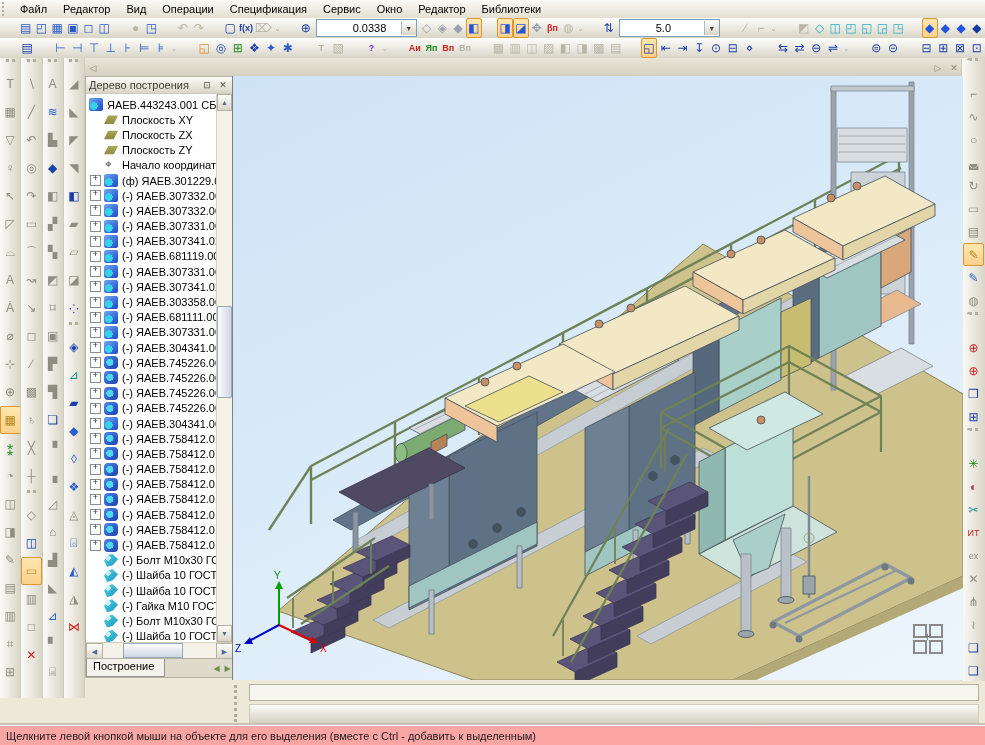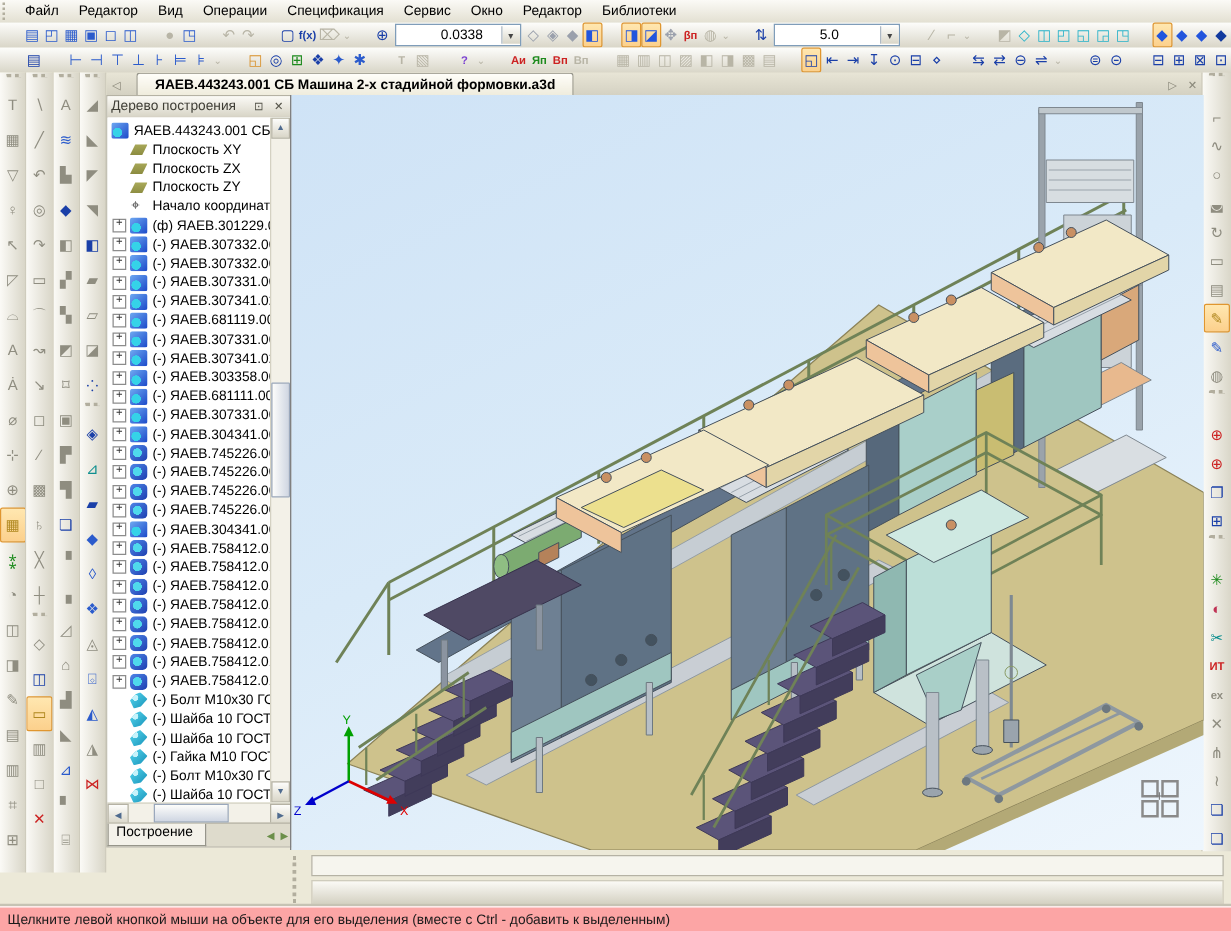--- a/index.html
+++ b/index.html
@@ -33,21 +33,21 @@
   
   .leftdock{position:absolute;left:0;top:58px;width:85px;bottom:47px;background:#ece9d8;display:flex;}
   .vstrip{width:21px;display:flex;flex-direction:column;align-items:center;background:linear-gradient(90deg,#fbfaf6,#d9d6c8);
           border-right:1px solid #cfccbd;padding-top:1px;overflow:hidden;}
   .si{width:19px;height:26px;display:flex;align-items:center;justify-content:center;font-size:12px;color:#8f8d80;
       border:1px solid transparent;border-radius:2px;flex:0 0 auto;}
   .si.grip{height:8px;border:none;border-top:3px dotted #b2ae9e;width:13px;}
   .si.hl{background:linear-gradient(#ffe7b0,#fcd08c);border-color:#e0962f;color:#b08820;}
   .si.cNavy{color:#1a3fa8;} .si.cBlue{color:#2b5bcc;} .si.cTeal{color:#0e8f8f;}
   .si.cRed{color:#cc2222;} .si.cGreen{color:#1d8a1d;} .si.cRedBlue{color:#c03355;}
-  .si.txt{font-size:9px;font-weight:bold;}
+  .si.txt{font-size:9px;font-weight:normal;}
   .rightdock{position:absolute;right:0;top:58px;width:23px;bottom:47px;background:linear-gradient(90deg,#fbfaf6,#d9d6c8);
              border-left:1px solid #cfccbd;display:flex;flex-direction:column;align-items:center;overflow:hidden;}
   .rightdock .si{height:21px;}
   
   .tabbar{position:absolute;left:85px;top:58px;width:877px;height:18px;background:linear-gradient(#e8e5d6,#d4d1c2);
           display:flex;align-items:flex-end;border-bottom:1px solid #96958a;}
   .tab-nav{width:16px;height:16px;display:flex;align-items:center;justify-content:center;color:#8a887a;font-size:9px;}
   .doc-tab{height:17px;display:flex;align-items:center;padding:0 14px;background:linear-gradient(#fffef9,#efecdd);
            border:1px solid #96958a;border-bottom:none;border-radius:3px 3px 0 0;font-weight:bold;margin-left:8px;}
   .tabbar .spring{flex:1;}
@@ -211,21 +211,20 @@
       <span class="tbi cNavy">⊝</span>
       <span class="tbi grip"></span>
       <span class="tbi cNavy">⊟</span>
       <span class="tbi cNavy">⊞</span>
       <span class="tbi cNavy">⊠</span>
       <span class="tbi cNavy">⊡</span>
     </div>
 
   <div class="tabbar">
     <span class="tab-nav">◁</span>
-    <span class="doc-tab">ЯАЕВ.443243.001 СБ Машина 2-х стадийной формовки.a3d</span>
     <span class="spring"></span>
     <span class="tab-nav">▷</span>
     <span class="tab-nav">✕</span>
   </div>
 
   <div class="leftdock">
     <div class="vstrip">
 
     <span class="si grip"></span>
         <span class="si">Τ</span>

